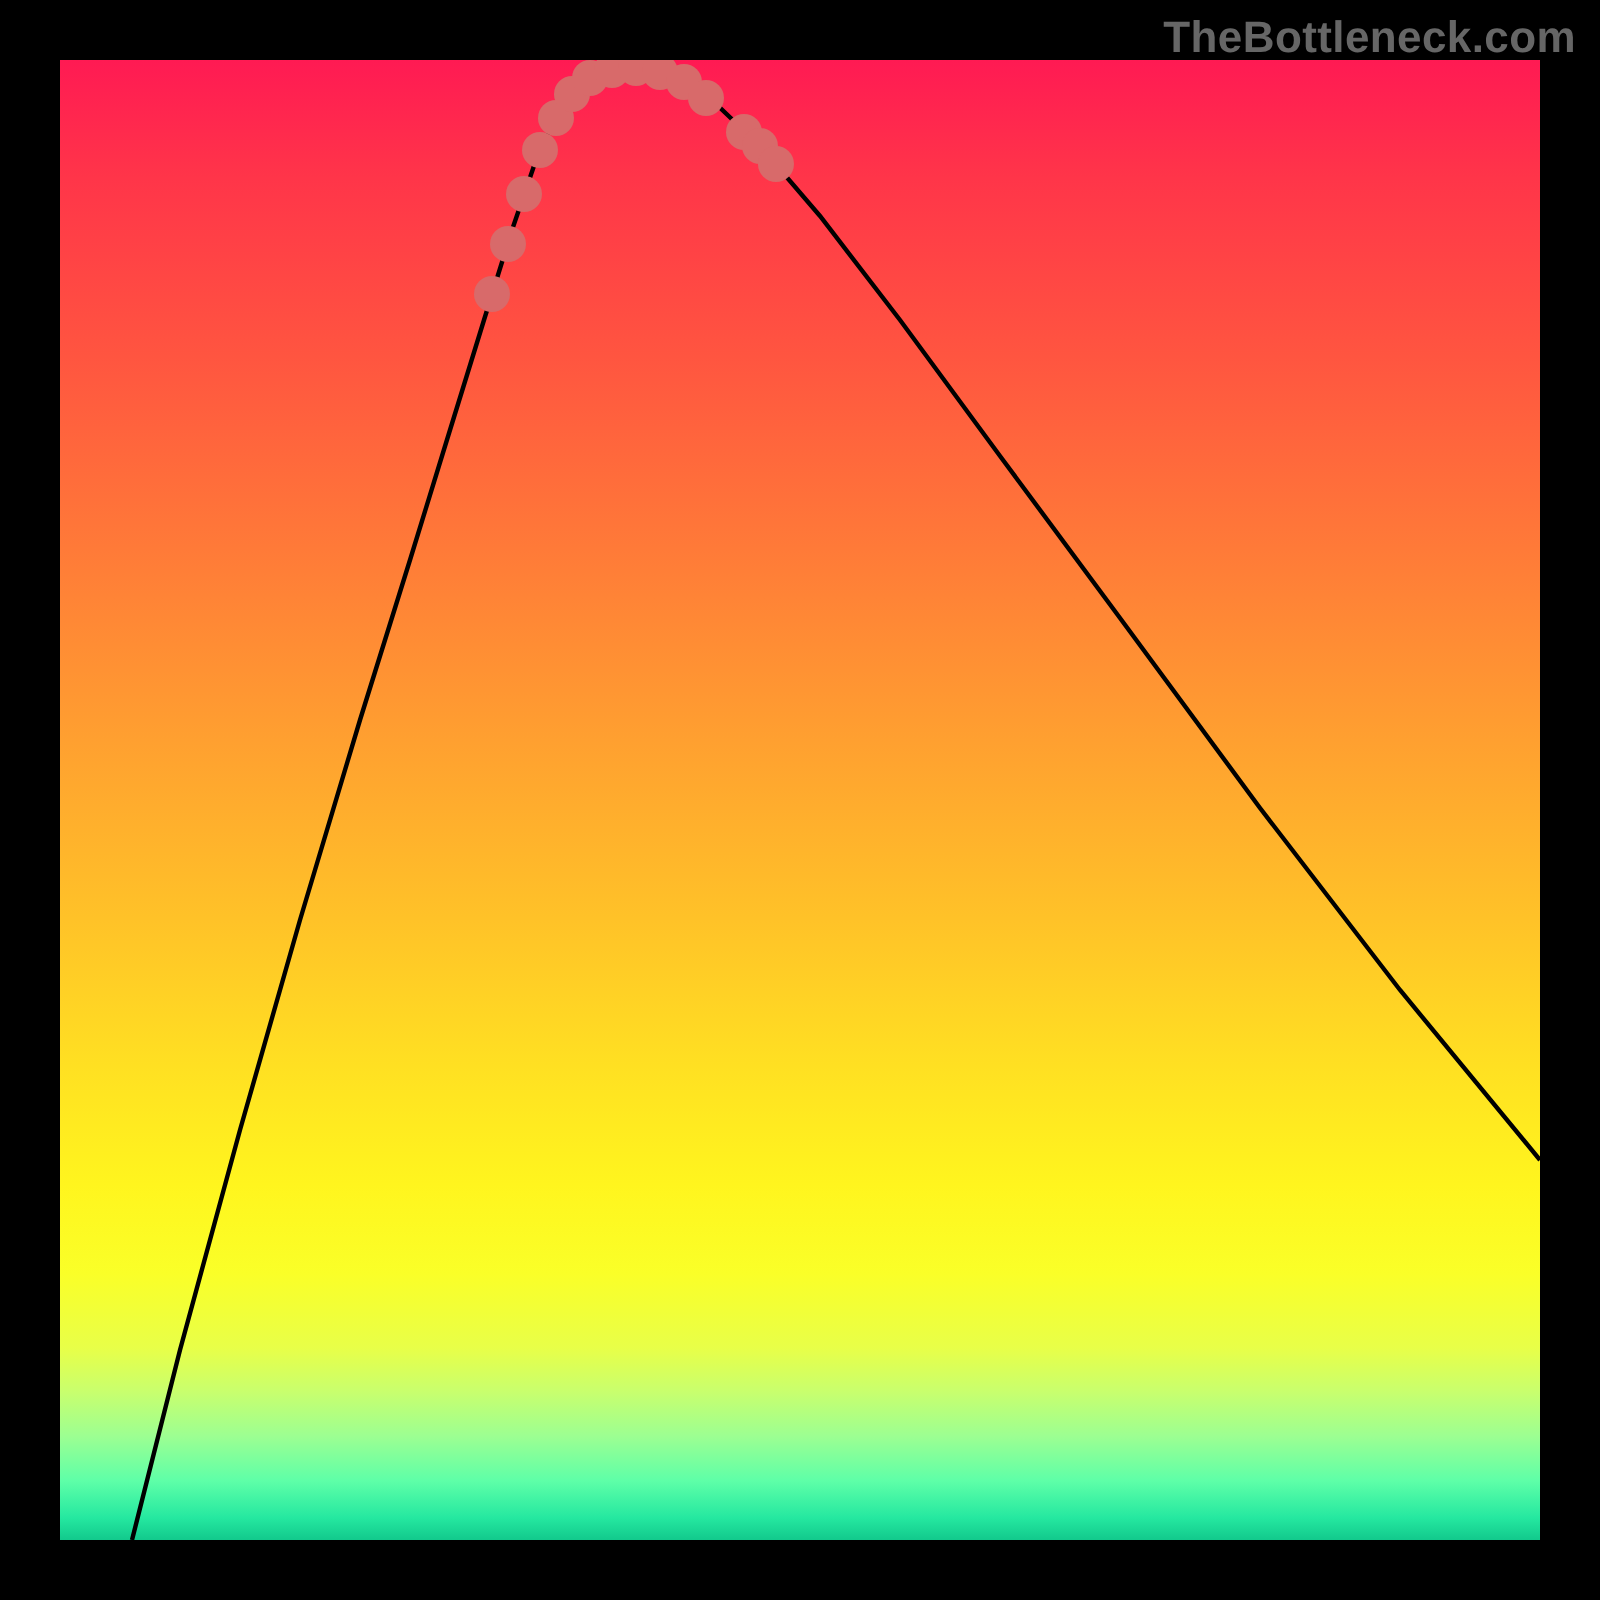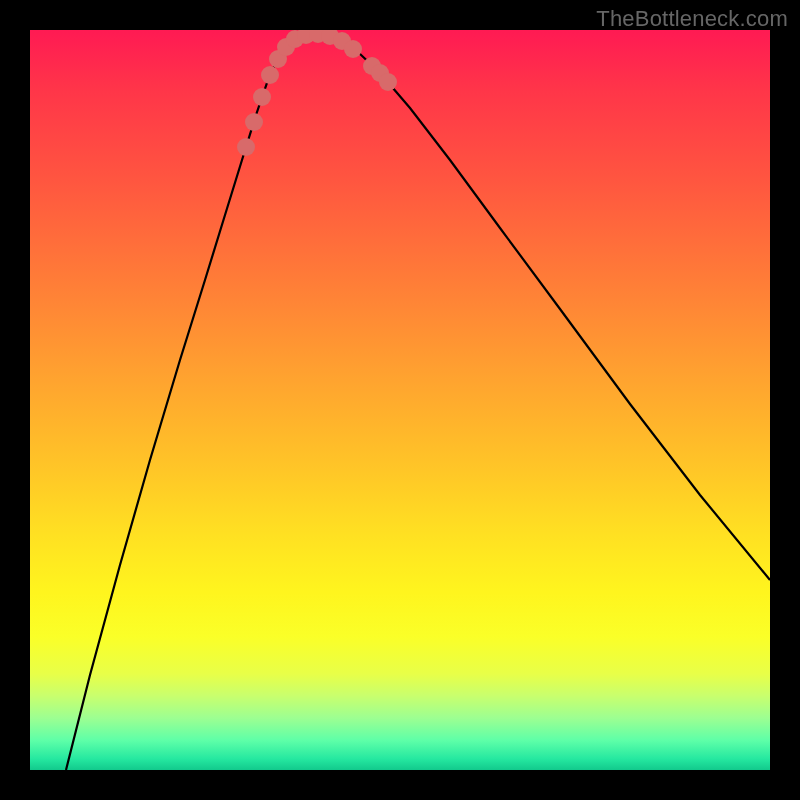--- a/index.html
+++ b/index.html
@@ -40,21 +40,21 @@
       #25e8a0 98.5%,
       #12c98c 100%
     );
   }
   .watermark {
     position: absolute;
     top: 6px;
     right: 12px;
     color: #666;
     font-size: 22px;
-    font-weight: 400;
+    font-weight: 700;
     letter-spacing: 0.2px;
   }
   svg.curve {
     position: absolute;
     left: 0;
     top: 0;
     width: 740px;
     height: 740px;
   }
 </style>

